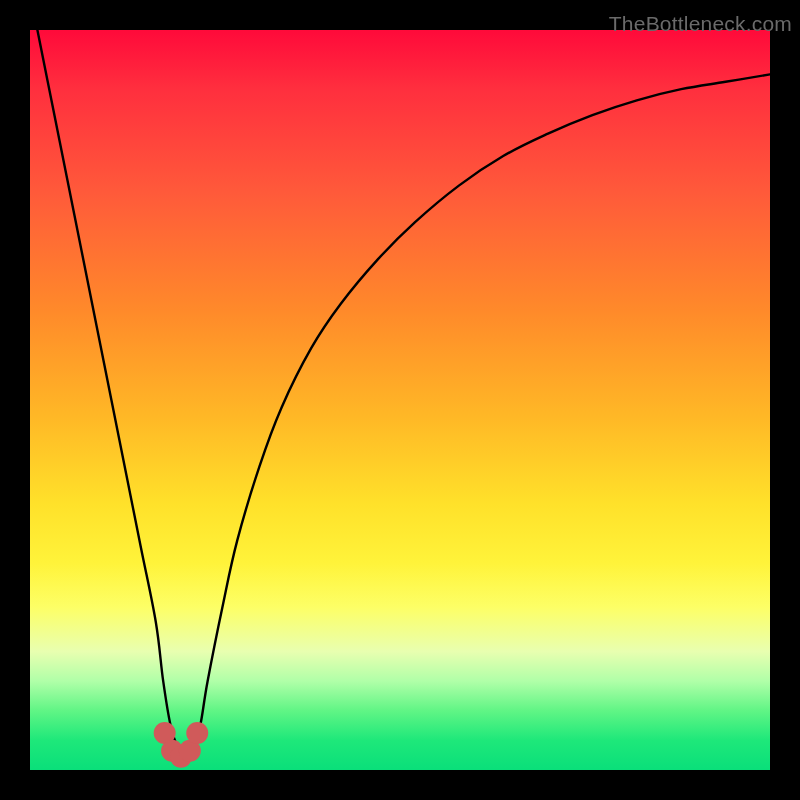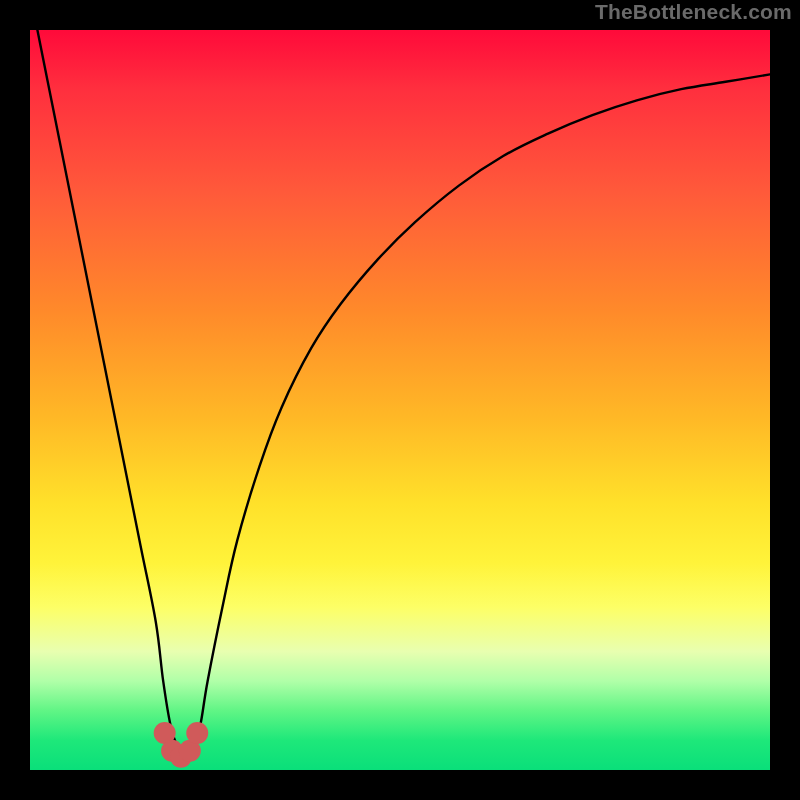--- a/index.html
+++ b/index.html
@@ -37,25 +37,25 @@
       #fdff66 78%,
       #e8ffb0 84%,
       #b0ffa8 88%,
       #60f585 92%,
       #1ee87a 96%,
       #0adf7a 100%
     );
   }
   .watermark {
     position: absolute;
-    top: 0;
+    top: 12px;
     right: 8px;
     color: #6a6a6a;
     font-size: 21px;
-    font-weight: 700;
+    font-weight: 400;
     letter-spacing: 0.2px;
     user-select: none;
   }
   svg.curve {
     position: absolute;
     left: 0;
     top: 0;
     width: 740px;
     height: 740px;
     overflow: visible;

